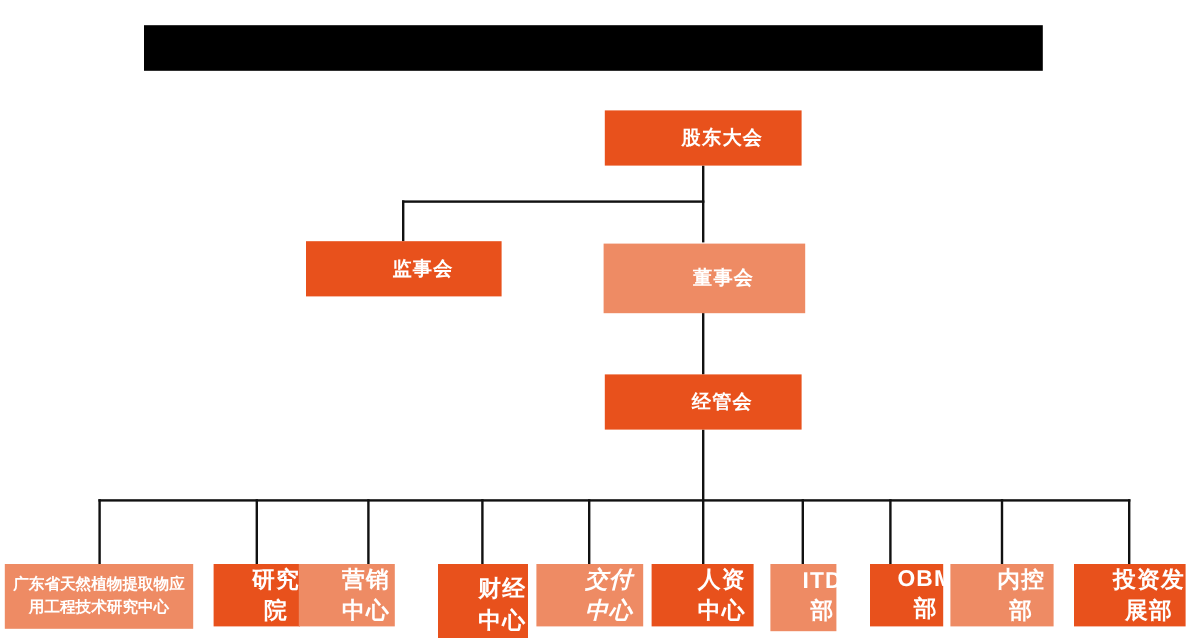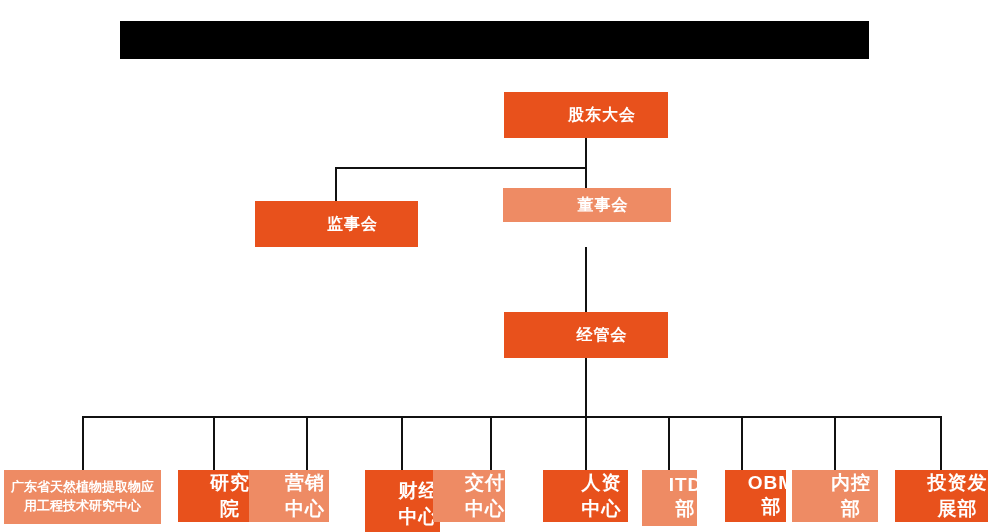--- a/index.html
+++ b/index.html
@@ -62,28 +62,28 @@
   <div class="line" style="left:401px; top:416px; width:2px; height:54px;"></div>
   <div class="line" style="left:490px; top:416px; width:2px; height:54px;"></div>
   <div class="line" style="left:668px; top:416px; width:2px; height:54px;"></div>
   <div class="line" style="left:741px; top:416px; width:2px; height:54px;"></div>
   <div class="line" style="left:834px; top:416px; width:2px; height:54px;"></div>
   <div class="line" style="left:940px; top:416px; width:2px; height:54px;"></div>
 
   <div class="node primary lvl-font" style="left:504px; top:92px; width:164px; height:46px;">股东大会</div>
 
   <div class="node primary lvl-font" style="left:255px; top:201px; width:163px; height:46px;">监事会</div>
-  <div class="node secondary lvl-font" style="left:503px; top:188px; width:168px; height:34px;">董事会</div>
+  <div class="node secondary lvl-font" style="left:503px; top:203px; width:168px; height:58px;">董事会</div>
 
   <div class="node primary lvl-font" style="left:504px; top:312px; width:164px; height:46px;">经管会</div>
 
   <div class="node secondary small-font" style="left:4px; top:470px; width:157px; height:54px;">广东省天然植物提取物应用工程技术研究中心</div>
   <div class="node primary dept-font" style="left:178px; top:470px; width:72px; height:52px;">研究院</div>
   <div class="node secondary dept-font" style="left:249px; top:470px; width:80px; height:52px;">营销中心</div>
   <div class="node primary dept-font" style="left:365px; top:470px; width:75px; height:68px;">财经中心</div>
-  <div class="node secondary dept-font" style="left:433px; top:470px; width:72px; height:52px;">交付中心</div>
+  <div class="node secondary dept-font" style="left:447px; top:470px; width:89px; height:52px;font-style:italic;">交付中心</div>
   <div class="node primary dept-font" style="left:543px; top:470px; width:85px; height:52px;text-align:center;">人资中心</div>
   <div class="node secondary dept-font" style="left:642px; top:470px; width:55px; height:56px;">ITD部</div>
   <div class="node primary dept-font" style="left:712px; top:470px; width:61px; height:52px;margin-left:13px;">OBM部</div>
   <div class="node secondary dept-font" style="left:792px; top:470px; width:86px; height:52px;">内控部</div>
   <div class="node primary dept-font" style="left:895px; top:470px; width:93px; height:52px;">投资发展部</div>
 
 </div>
 
 </body></html>

